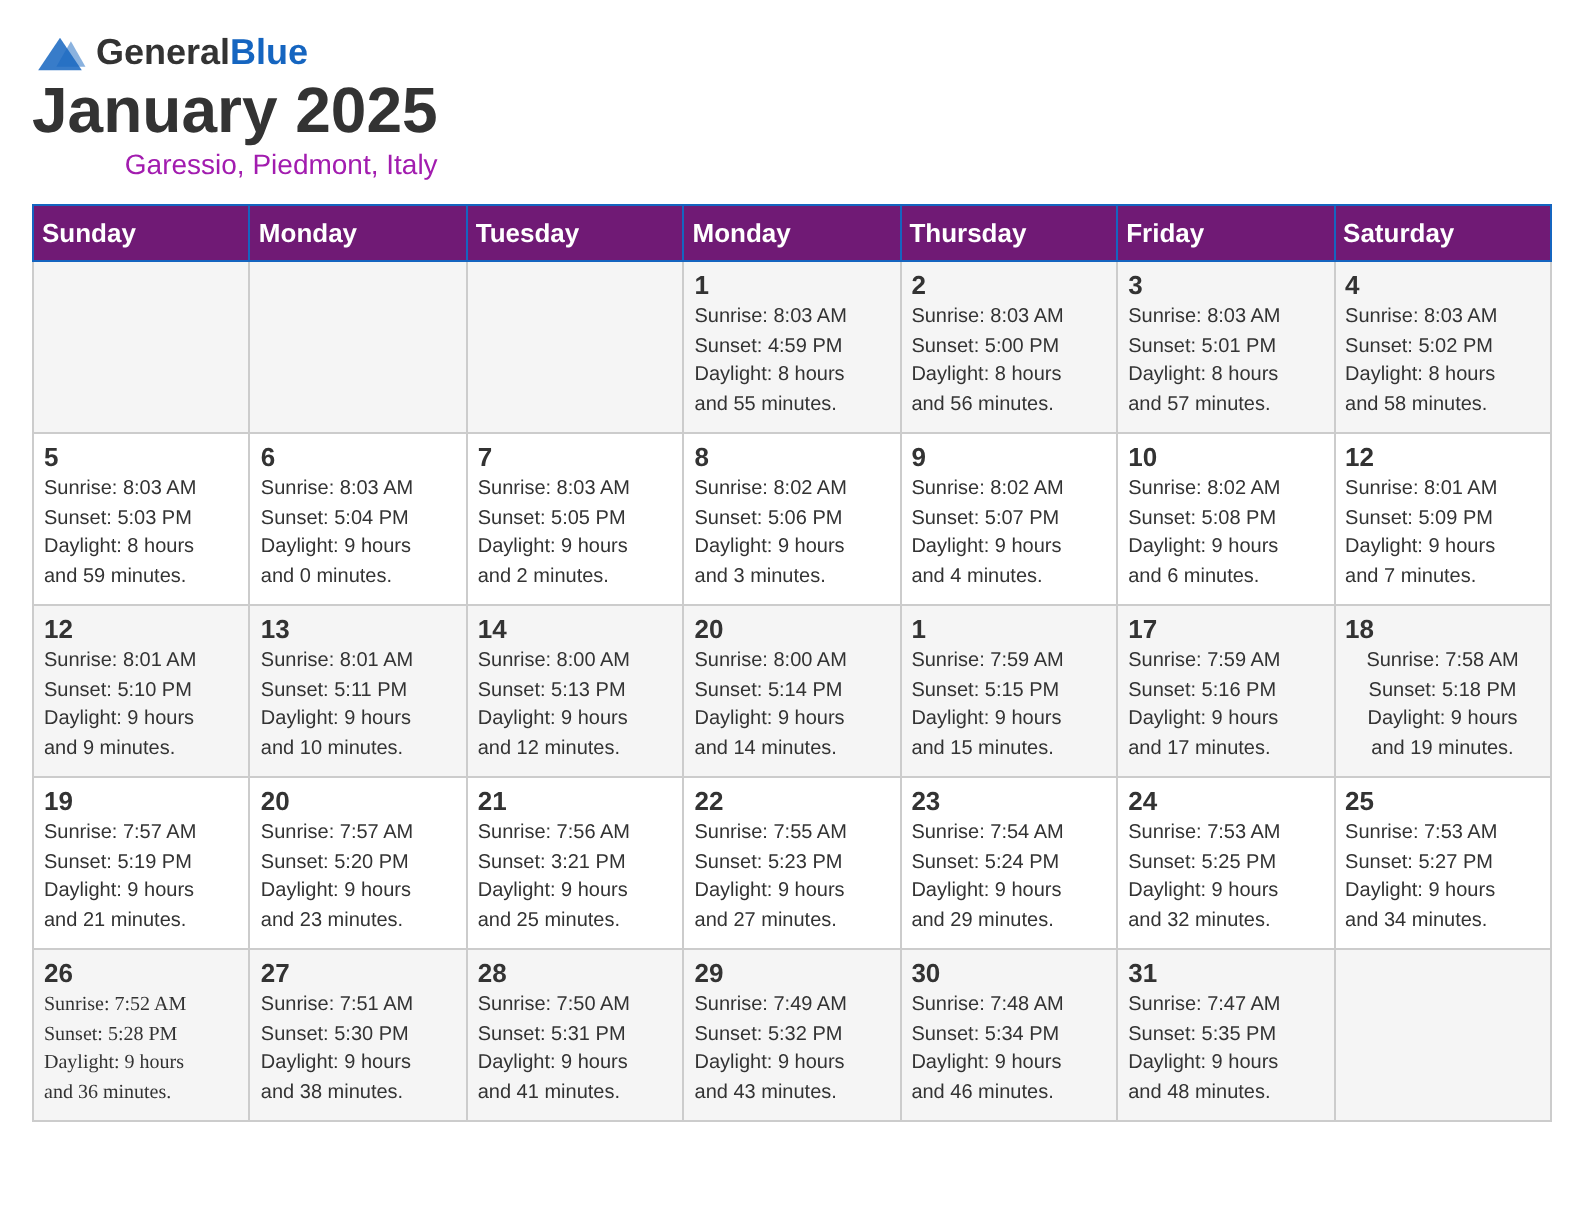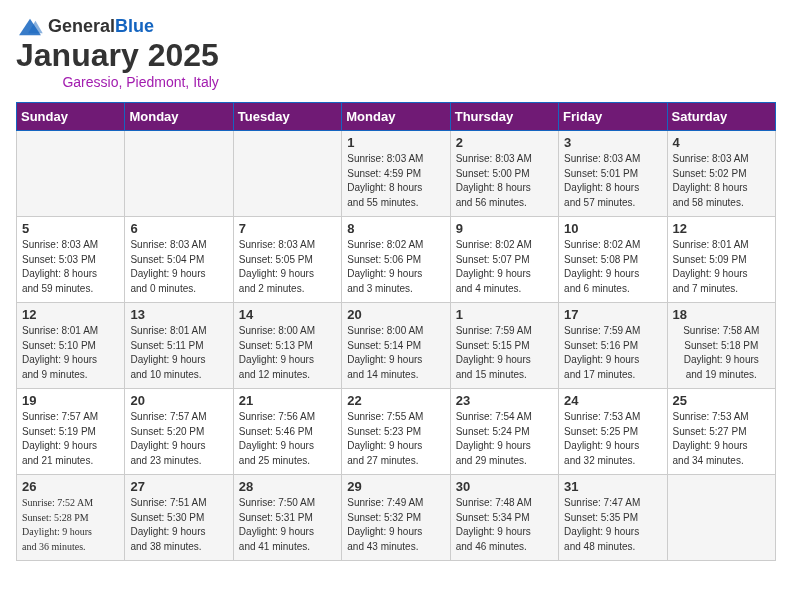--- a/index.html
+++ b/index.html
@@ -266,21 +266,21 @@
         <td>
           <span class="day-num">20</span>
           <div class="day-info" style="white-space: pre-line;">Sunrise: 7:57 AM
 Sunset: 5:20 PM
 Daylight: 9 hours
 and 23 minutes.</div>
         </td>
         <td>
           <span class="day-num">21</span>
           <div class="day-info" style="white-space: pre-line;">Sunrise: 7:56 AM
-Sunset: 5:46 PM
+Sunset: 3:21 PM
 Daylight: 9 hours
 and 25 minutes.</div>
         </td>
         <td>
           <span class="day-num">22</span>
           <div class="day-info" style="white-space: pre-line;">Sunrise: 7:55 AM
 Sunset: 5:23 PM
 Daylight: 9 hours
 and 27 minutes.</div>
         </td>

